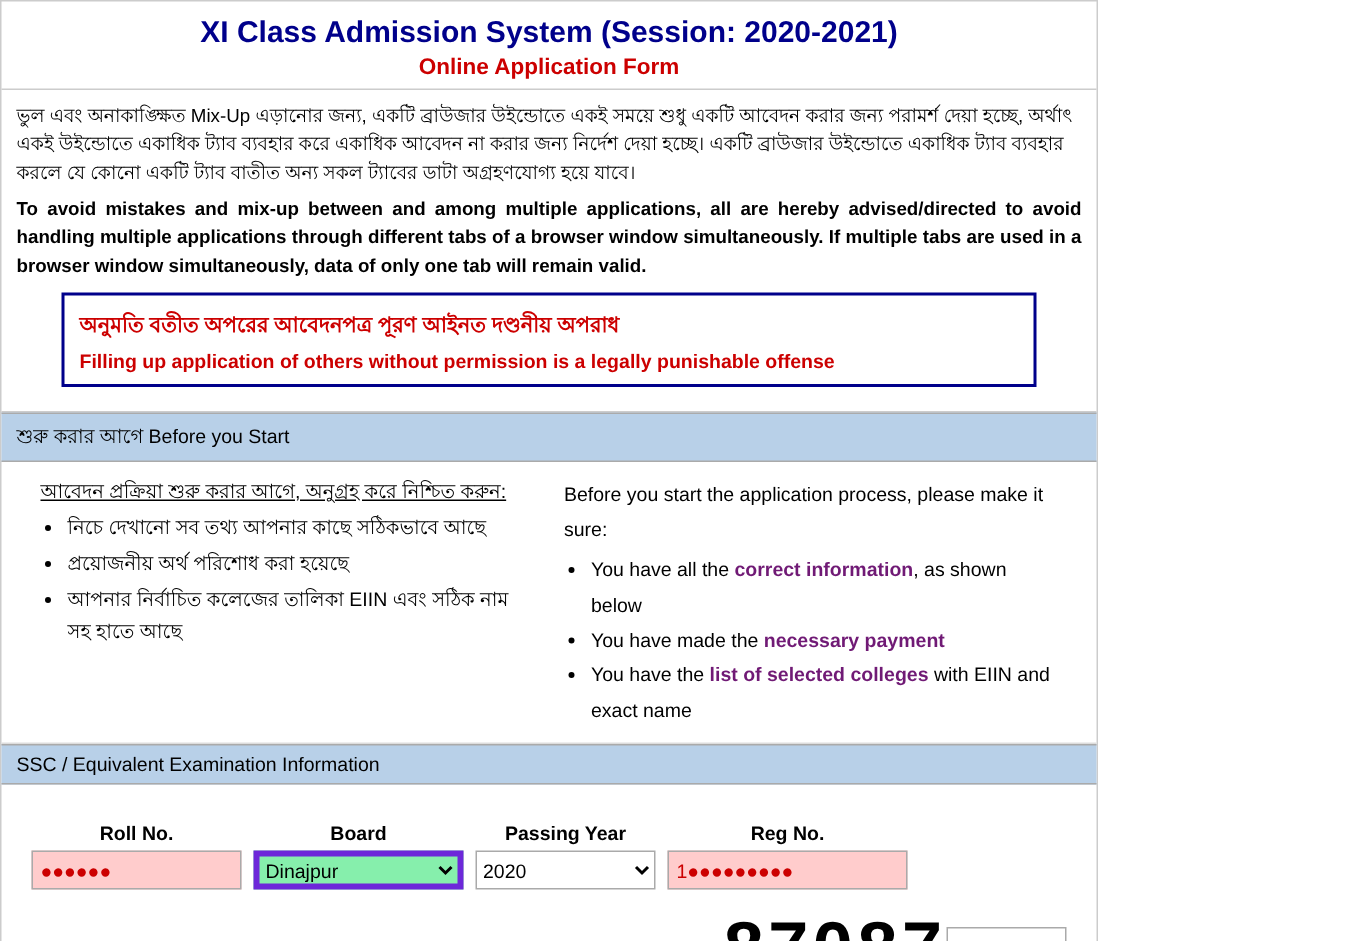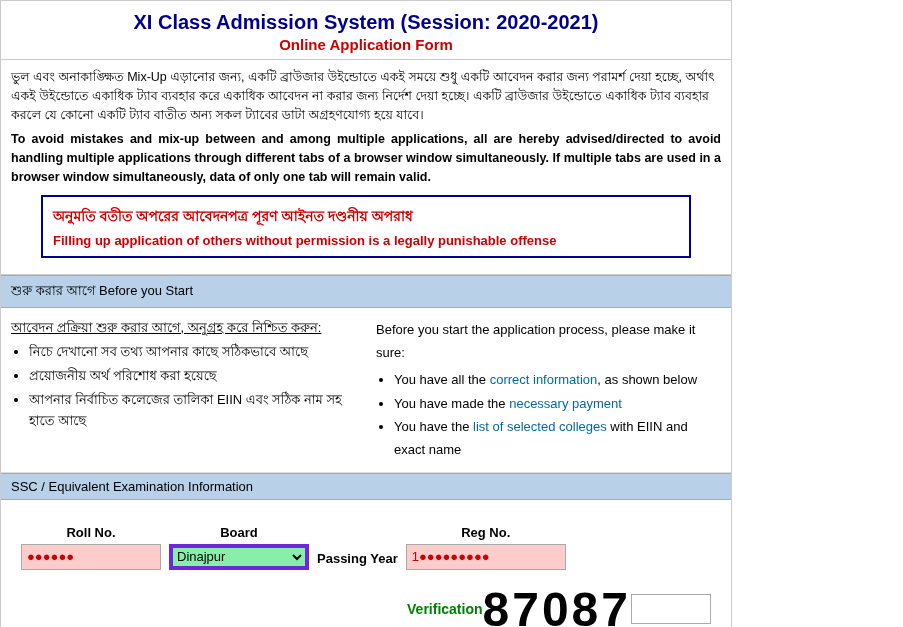--- a/index.html
+++ b/index.html
@@ -73,21 +73,21 @@
       background: #b8d0e8;
       padding: 5px 10px;
       font-size: 13px;
       color: #000;
       border-top: 1px solid #aaa;
       border-bottom: 1px solid #aaa;
     }
     
     .before-start {
       display: flex;
-      padding: 10px 10px;
+      padding: 10px 26px;
       gap: 20px;
       border-bottom: 1px solid #ddd;
     }
     .before-start-left {
       flex: 1;
       font-size: 13px;
       line-height: 1.6;
     }
     .before-start-right {
       flex: 1;
@@ -110,22 +110,22 @@
       margin-bottom: 4px;
       color: #000;
     }
     .before-start-right ul {
       margin-left: 18px;
     }
     .before-start-right ul li {
       color: #000;
     }
     .before-start-right ul li span.highlight {
-      color: #0369a1;
-      font-weight: normal;
+      color: #701a75;
+      font-weight: bold;
     }
     .ssc-fields {
       display: flex;
       align-items: flex-end;
       gap: 8px;
       margin-top: 25px;
       padding: 0 20px;
     }
     .field-group {
       display: flex;
@@ -275,20 +275,25 @@
         <option>Comilla</option>
         <option>Chittagong</option>
         <option>Barisal</option>
         <option>Sylhet</option>
         <option>Jessore</option>
         <option>Mymensingh</option>
       </select>
     </div>
     <div class="field-group">
       <div class="field-label">Passing Year</div>
+      <select class="year-select">
+        <option>2019</option>
+        <option selected="">2020</option>
+        <option>2021</option>
+      </select>
     </div>
     <div class="field-group">
       <div class="field-label">Reg No.</div>
       <input class="field-input reg-input" type="text" value="1●●●●●●●●●" style="">
     </div>
   </div>
 
   <div class="verification-section">
     <div class="verification-label">Verification</div>
     <div class="captcha-number">87087</div>

